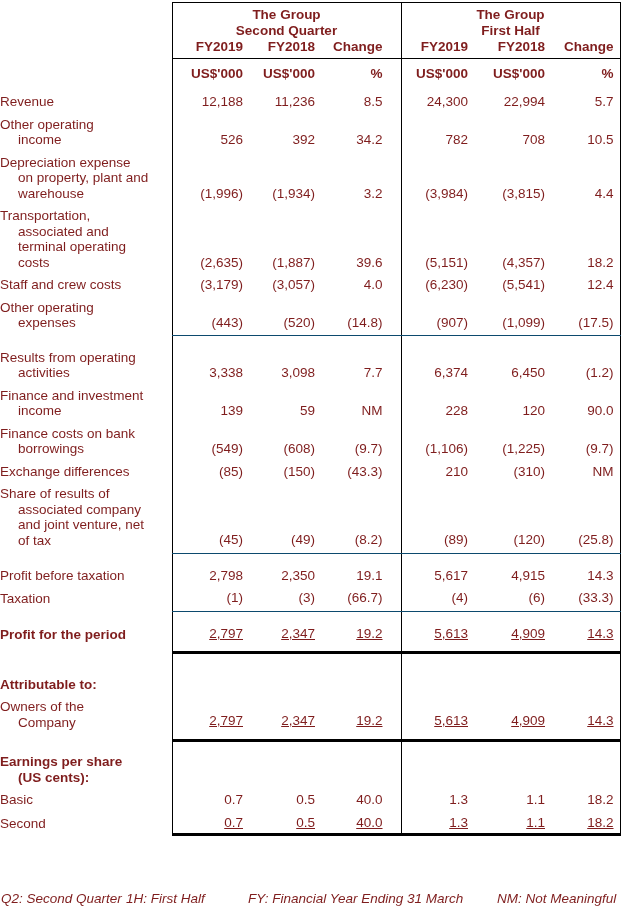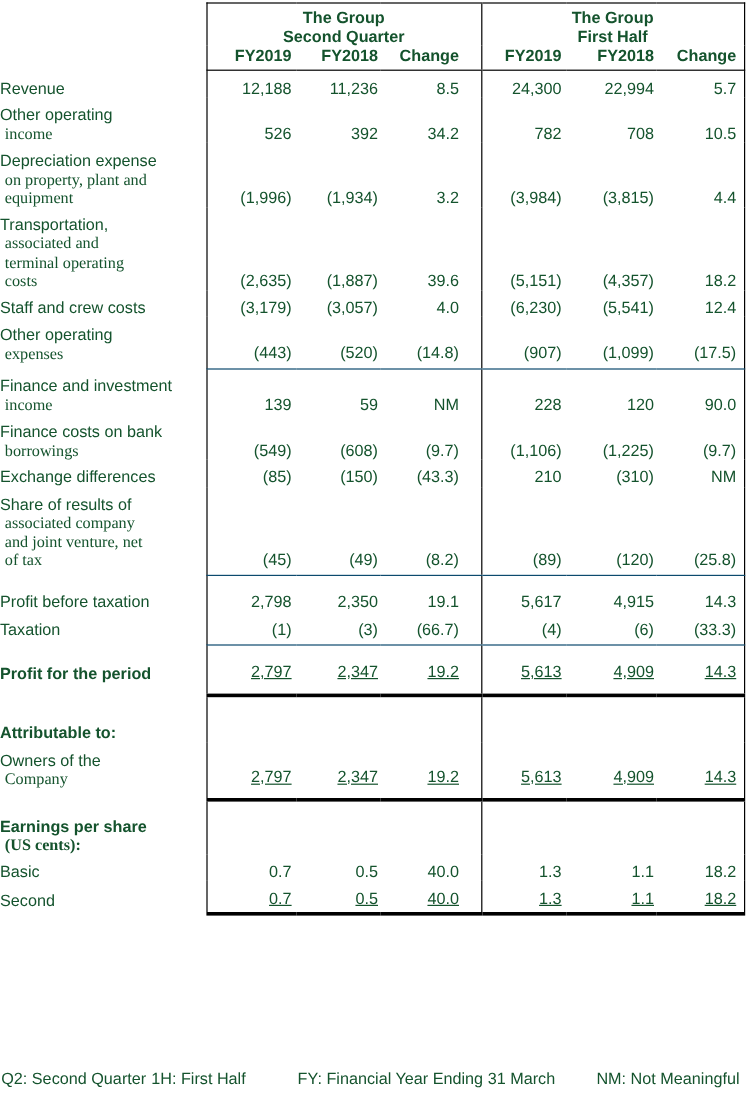--- a/index.html
+++ b/index.html
@@ -2,37 +2,37 @@
 <html><head>
 <meta charset="utf-8">
 <style>
   * { box-sizing: border-box; }
   body { margin: 0; background: #fff; }
   .page {
     position: relative;
     width: 629px;
     height: 913px;
     background: #ffffff;
-    color: #14532d;
+    color: #7f1d1d;
     font-family: "Liberation Sans", sans-serif;
     overflow: hidden;
   }
   table.fin {
     position: absolute;
     left: 0;
     top: 2px;
     border-collapse: collapse;
     table-layout: fixed;
     width: 620px;
     font-size: 13.5px;
     line-height: 15.5px;
   }
   td { padding: 0; vertical-align: bottom; }
   td.lbl { text-align: left; padding-right: 4px; }
-  td.lbl .cont { padding-left: 4px; font-family: Liberation Serif, serif; }
+  td.lbl .cont { padding-left: 18px; }
   td.val { text-align: right; }
   td.c1 { padding-right: 4px; }
   td.c2 { padding-right: 2px; }
   td.c3 { padding-right: 18px; }
   td.c4 { padding-right: 4px; }
   td.c5 { padding-right: 2px; }
   td.c6 { padding-right: 6px; }
   td.bl  { border-left: 1px solid #000; }
   td.bdv { border-left: 1px solid #000; }
   td.br  { border-right: 1px solid #000; }
@@ -50,20 +50,21 @@
   tr.rule-thick td.boxed { border-bottom: 3px solid #000; text-decoration: underline; }
   tbody tr:last-child td { padding-bottom: 3px; }
   tr.bold td.lbl { font-weight: bold; }
   .footnote {
     position: absolute;
     top: 891px;
     left: 0;
     width: 627px;
     height: 17px;
     font-size: 13.5px;
+    font-style: italic;
   }
   .footnote span { position: absolute; top: 0; white-space: nowrap; }
   .fn0 { left: 1px; }
   .fn1 { left: 126px; }
   .fn2 { left: 248px; }
   .fn3 { left: 497px; }
 </style>
 </head>
 <body>
 
@@ -93,20 +94,29 @@
       </tr>
       <tr class="h2">
         <td class="lbl"></td>
         <td class="val boxed c1 bl">FY2019</td>
         <td class="val boxed c2">FY2018</td>
         <td class="val boxed c3">Change</td>
         <td class="val boxed c4 bdv">FY2019</td>
         <td class="val boxed c5">FY2018</td>
         <td class="val boxed c6 br">Change</td>
       </tr>
+      <tr class="h3">
+        <td class="lbl"></td>
+        <td class="val boxed c1 bl">US$'000</td>
+        <td class="val boxed c2">US$'000</td>
+        <td class="val boxed c3">%</td>
+        <td class="val boxed c4 bdv">US$'000</td>
+        <td class="val boxed c5">US$'000</td>
+        <td class="val boxed c6 br">%</td>
+      </tr>
     </thead>
     <tbody>
         <tr class="row">
           <td class="lbl">
             <div>Revenue</div>
           </td>
           <td class="val boxed c1 bl">12,188</td>
           <td class="val boxed c2">11,236</td>
           <td class="val boxed c3">8.5</td>
           <td class="val boxed c4 bdv">24,300</td>
@@ -122,21 +132,21 @@
           <td class="val boxed c2">392</td>
           <td class="val boxed c3">34.2</td>
           <td class="val boxed c4 bdv">782</td>
           <td class="val boxed c5">708</td>
           <td class="val boxed c6 br">10.5</td>
         </tr>
         <tr class="row">
           <td class="lbl">
             <div>Depreciation expense</div>
             <div class="cont">on property, plant and</div>
-            <div class="cont">equipment</div>
+            <div class="cont">warehouse</div>
           </td>
           <td class="val boxed c1 bl">(1,996)</td>
           <td class="val boxed c2">(1,934)</td>
           <td class="val boxed c3">3.2</td>
           <td class="val boxed c4 bdv">(3,984)</td>
           <td class="val boxed c5">(3,815)</td>
           <td class="val boxed c6 br">4.4</td>
         </tr>
         <tr class="row">
           <td class="lbl">
@@ -168,20 +178,32 @@
             <div>Other operating</div>
             <div class="cont">expenses</div>
           </td>
           <td class="val boxed c1 bl">(443)</td>
           <td class="val boxed c2">(520)</td>
           <td class="val boxed c3">(14.8)</td>
           <td class="val boxed c4 bdv">(907)</td>
           <td class="val boxed c5">(1,099)</td>
           <td class="val boxed c6 br">(17.5)</td>
         </tr>
+        <tr class="row sect">
+          <td class="lbl">
+            <div>Results from operating</div>
+            <div class="cont">activities</div>
+          </td>
+          <td class="val boxed c1 bl">3,338</td>
+          <td class="val boxed c2">3,098</td>
+          <td class="val boxed c3">7.7</td>
+          <td class="val boxed c4 bdv">6,374</td>
+          <td class="val boxed c5">6,450</td>
+          <td class="val boxed c6 br">(1.2)</td>
+        </tr>
         <tr class="row">
           <td class="lbl">
             <div>Finance and investment</div>
             <div class="cont">income</div>
           </td>
           <td class="val boxed c1 bl">139</td>
           <td class="val boxed c2">59</td>
           <td class="val boxed c3">NM</td>
           <td class="val boxed c4 bdv">228</td>
           <td class="val boxed c5">120</td>

